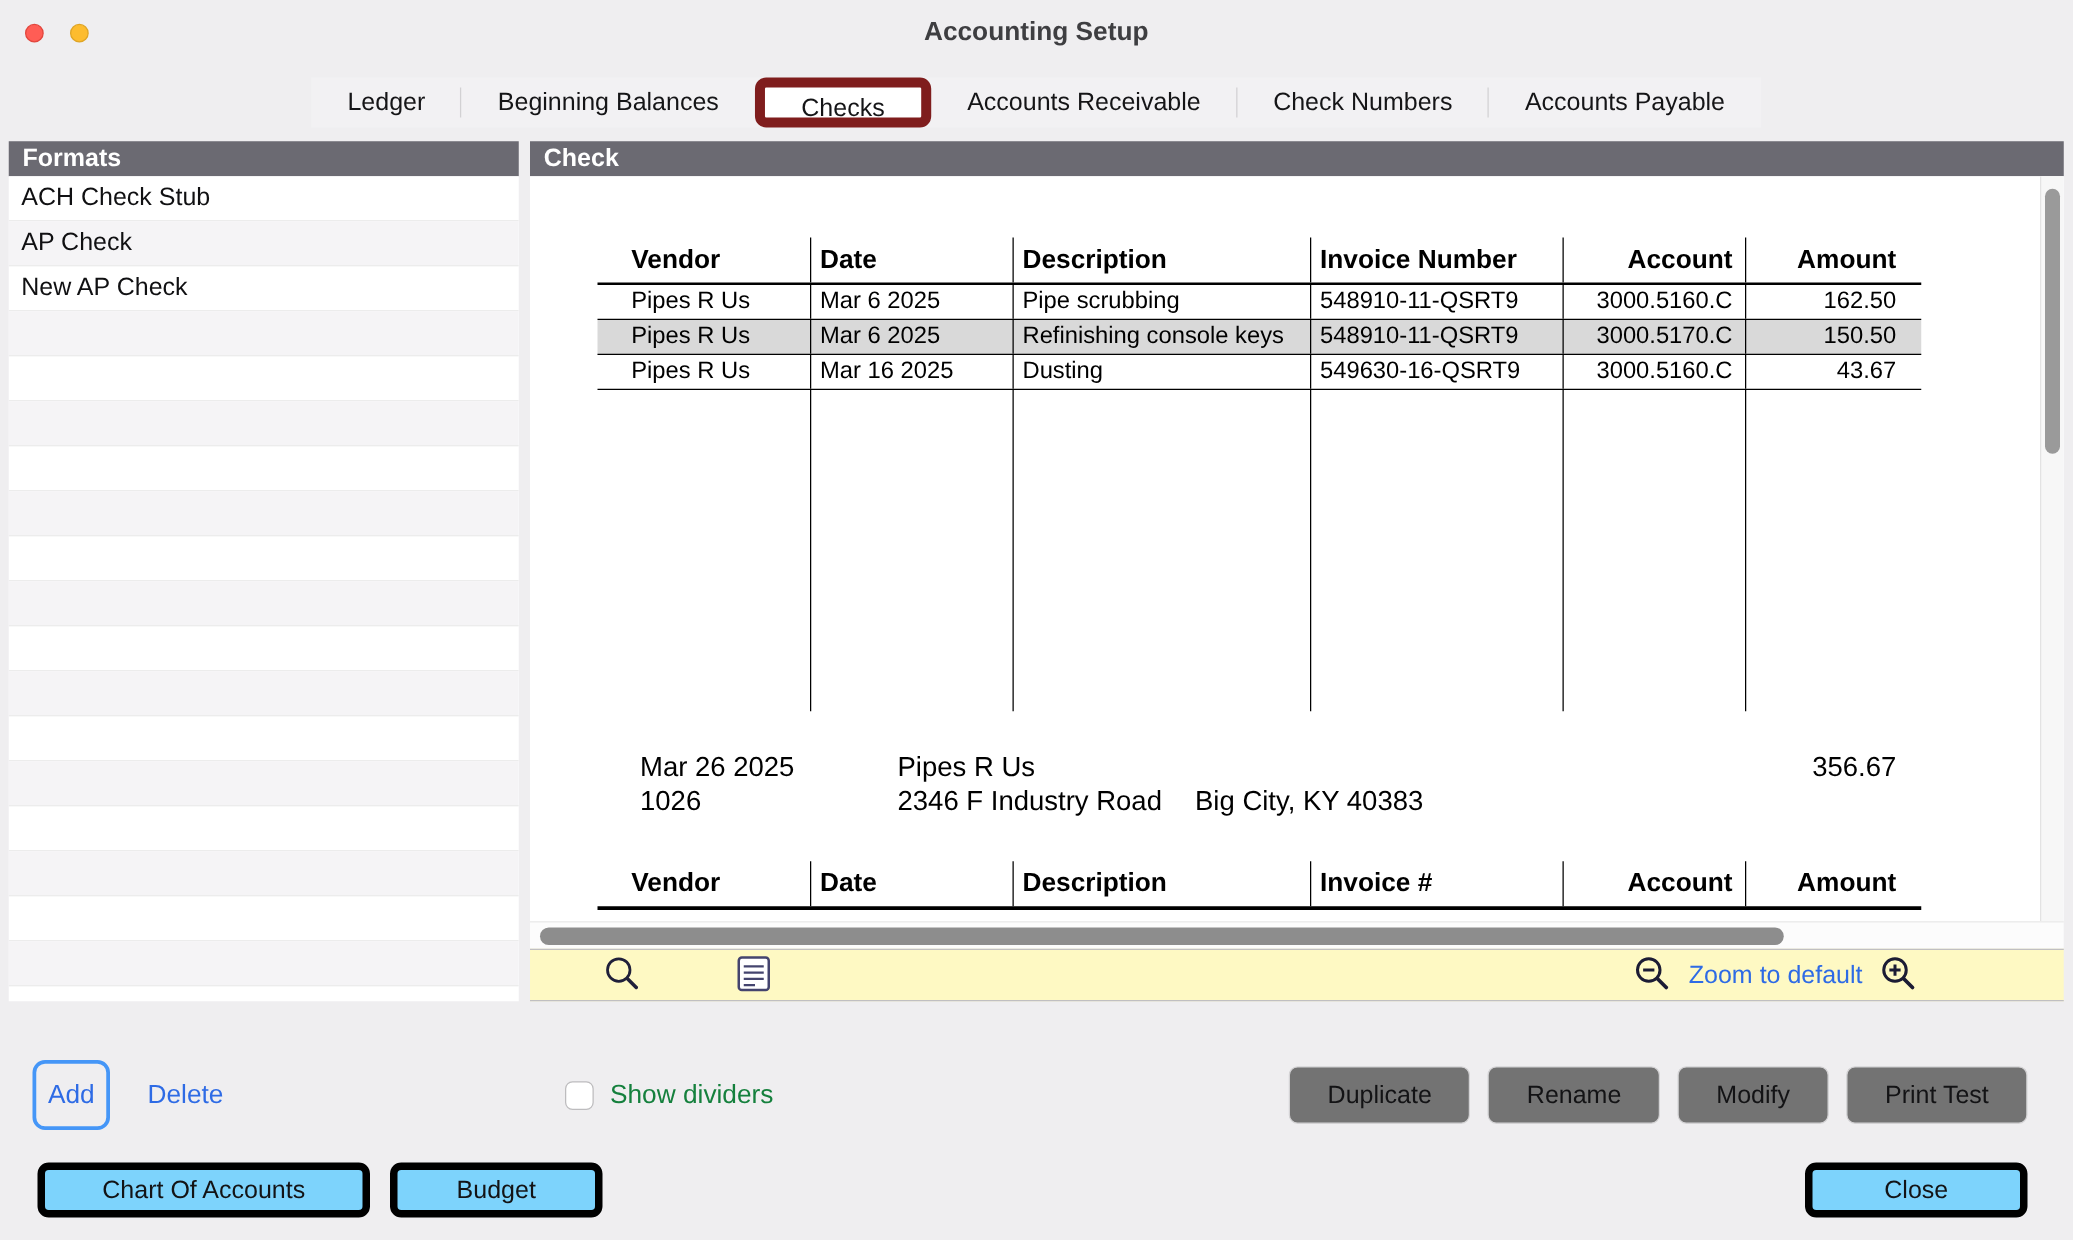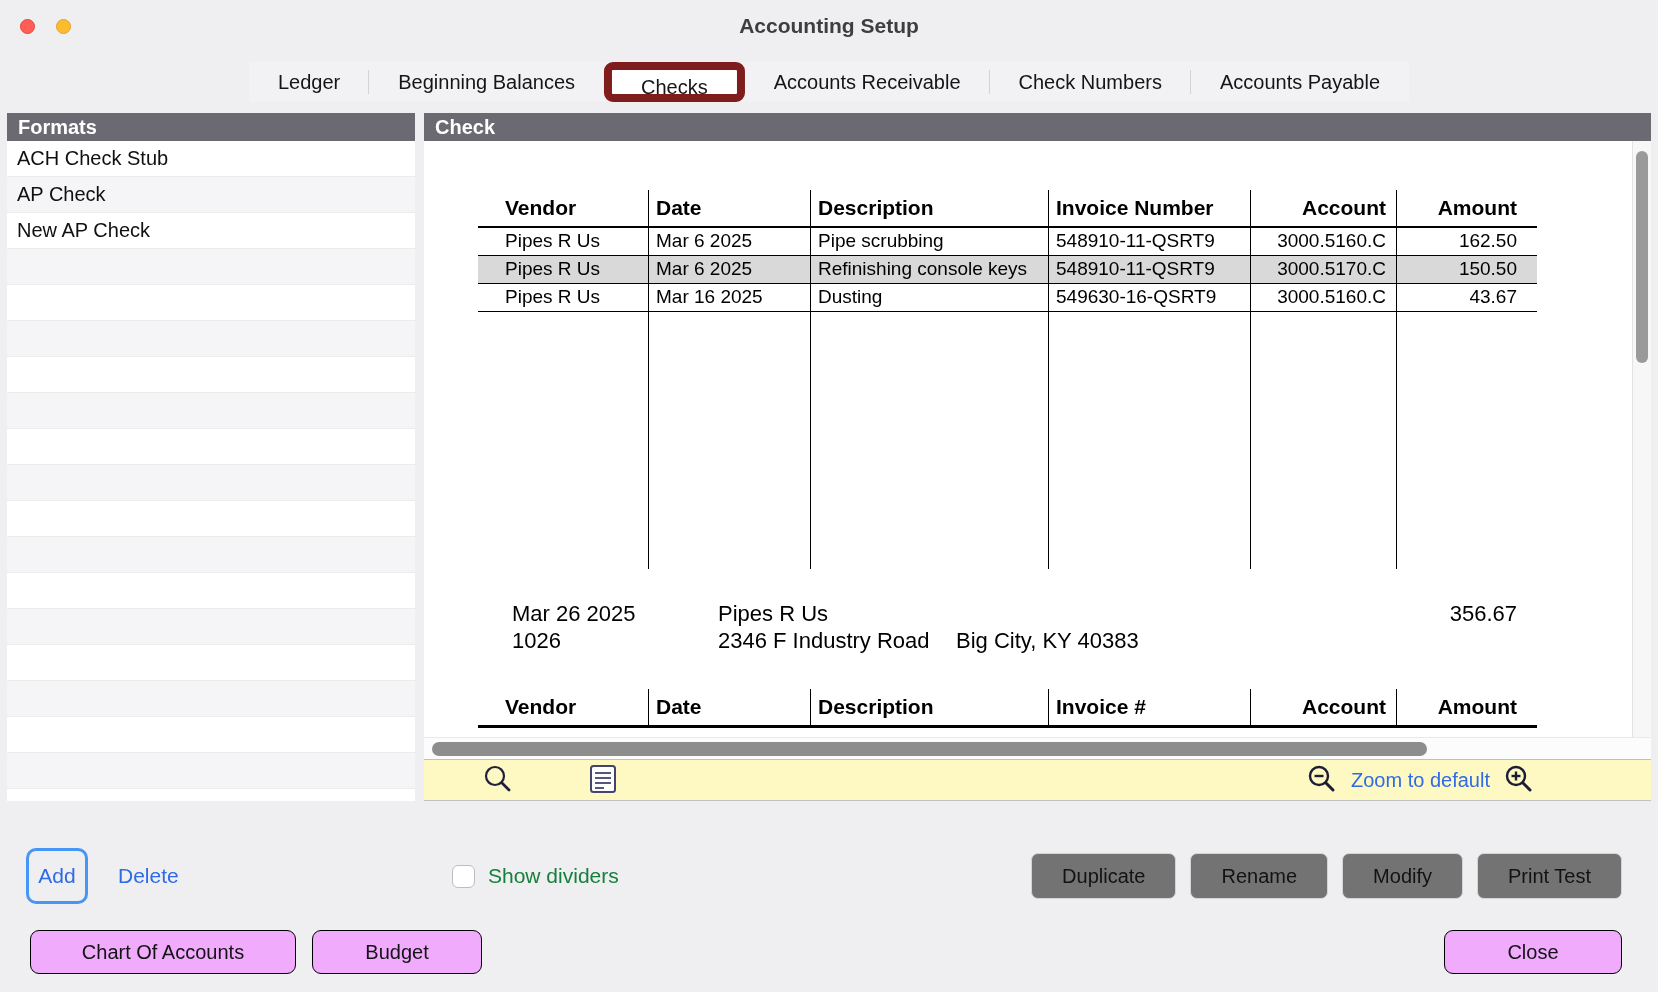--- a/index.html
+++ b/index.html
@@ -73,21 +73,21 @@
   .add-btn { position:absolute; left:26px; top:0; width:62px; height:56px; border:3px solid #4596f7; border-radius:10px; background:transparent; color:#2e6be5; font-size:21px; display:flex; align-items:center; justify-content:center; }
   .delete-link { position:absolute; left:118px; top:0; height:56px; line-height:56px; color:#2e6be5; font-size:21px; background:none; border:none; }
   .dividers { position:absolute; left:452px; top:0; height:56px; display:flex; align-items:center; gap:13px; }
   .checkbox { width:23px; height:23px; border:1.5px solid #bdbcbe; border-radius:6px; background:#fff; }
   .dividers-label { font-size:21px; color:#15803d; }
   .ctl-buttons { position:absolute; right:36px; top:5px; display:flex; gap:14px; }
   .flat-btn { height:46px; padding:0 30px; font-size:20px; background:#737373; border:1px solid #d4d3d5; border-radius:7px; color:#131315; display:flex; align-items:center; }
 
   
   .footer { position:absolute; top:930px; left:0; width:1658px; height:46px; }
-  .white-btn { position:absolute; height:44px; background:#f0abfc; border:1px solid #000000; border-radius:9px; font-size:20px; color:#131315; display:flex; align-items:center; justify-content:center;text-align:right; }
+  .white-btn { position:absolute; height:44px; background:#7dd3fc; border:6px solid #000000; border-radius:9px; font-size:20px; color:#131315; display:flex; align-items:center; justify-content:center;text-align:right; }
   #coa-btn { left:30px; width:266px; }
   #budget-btn { left:312px; width:170px; }
   #close-btn { right:36px; width:178px; }
 </style>
 </head>
 <body>
 
 <div class="window">
 
   <div class="titlebar">

